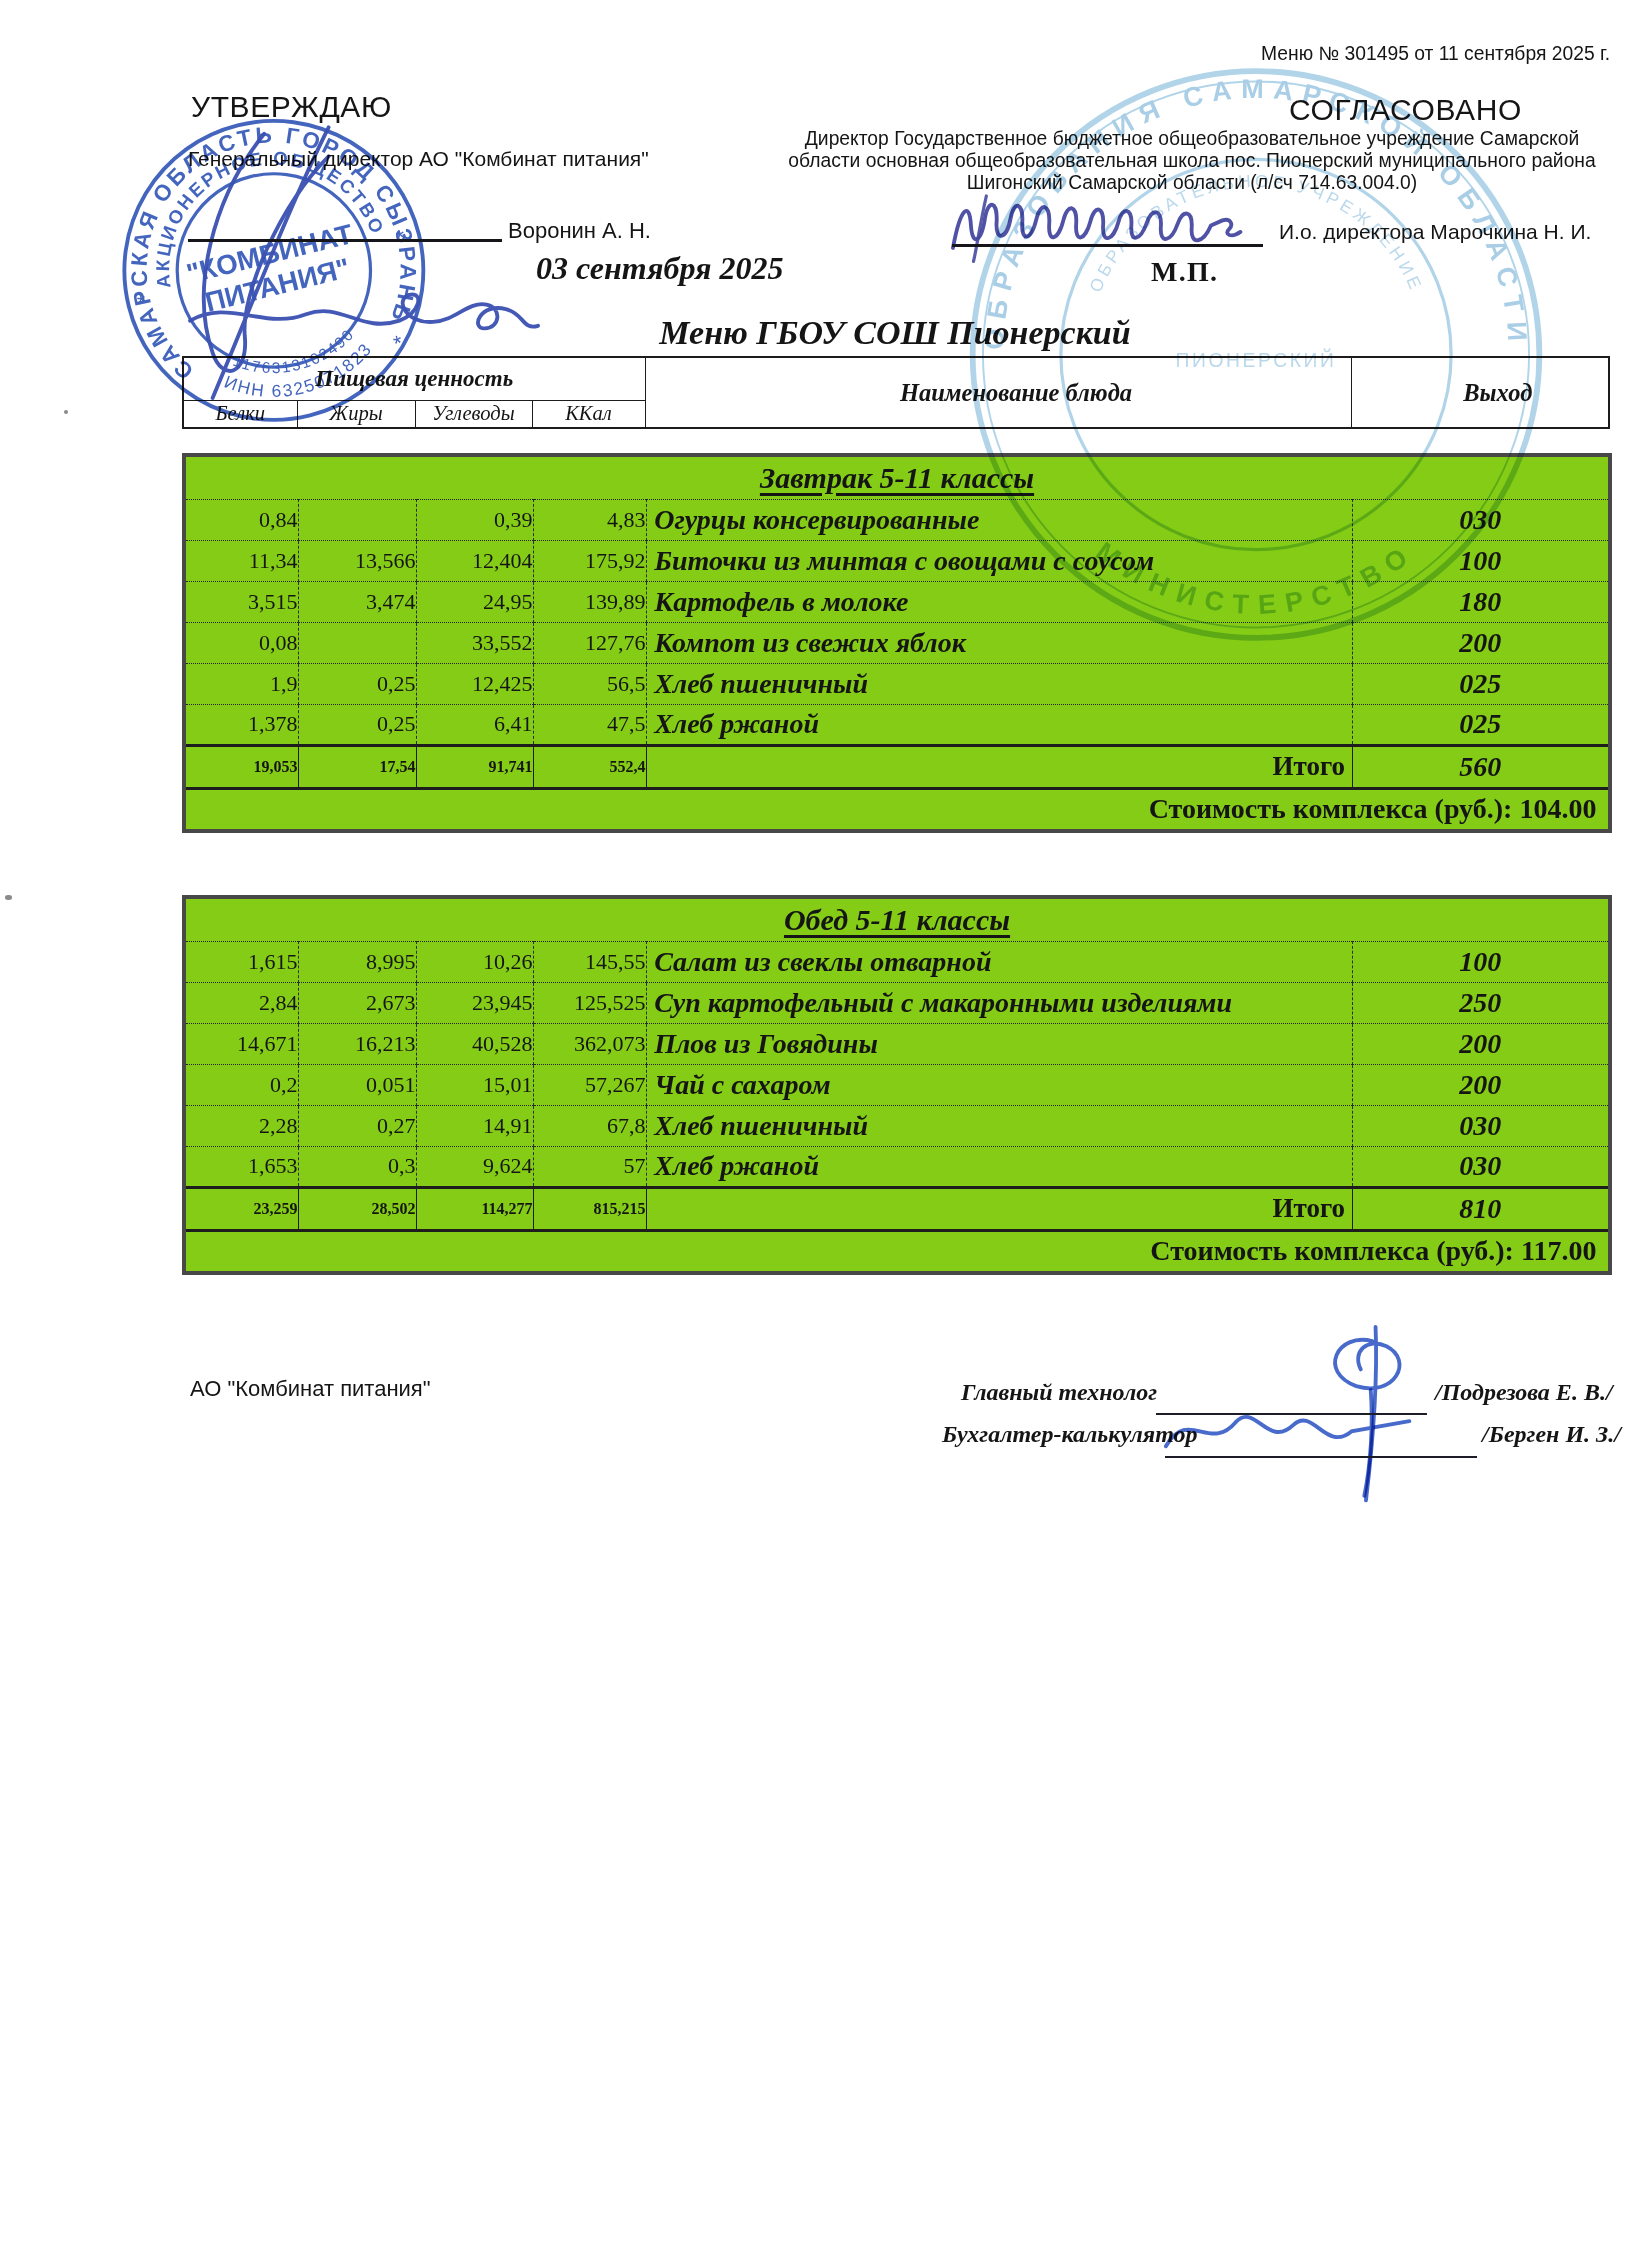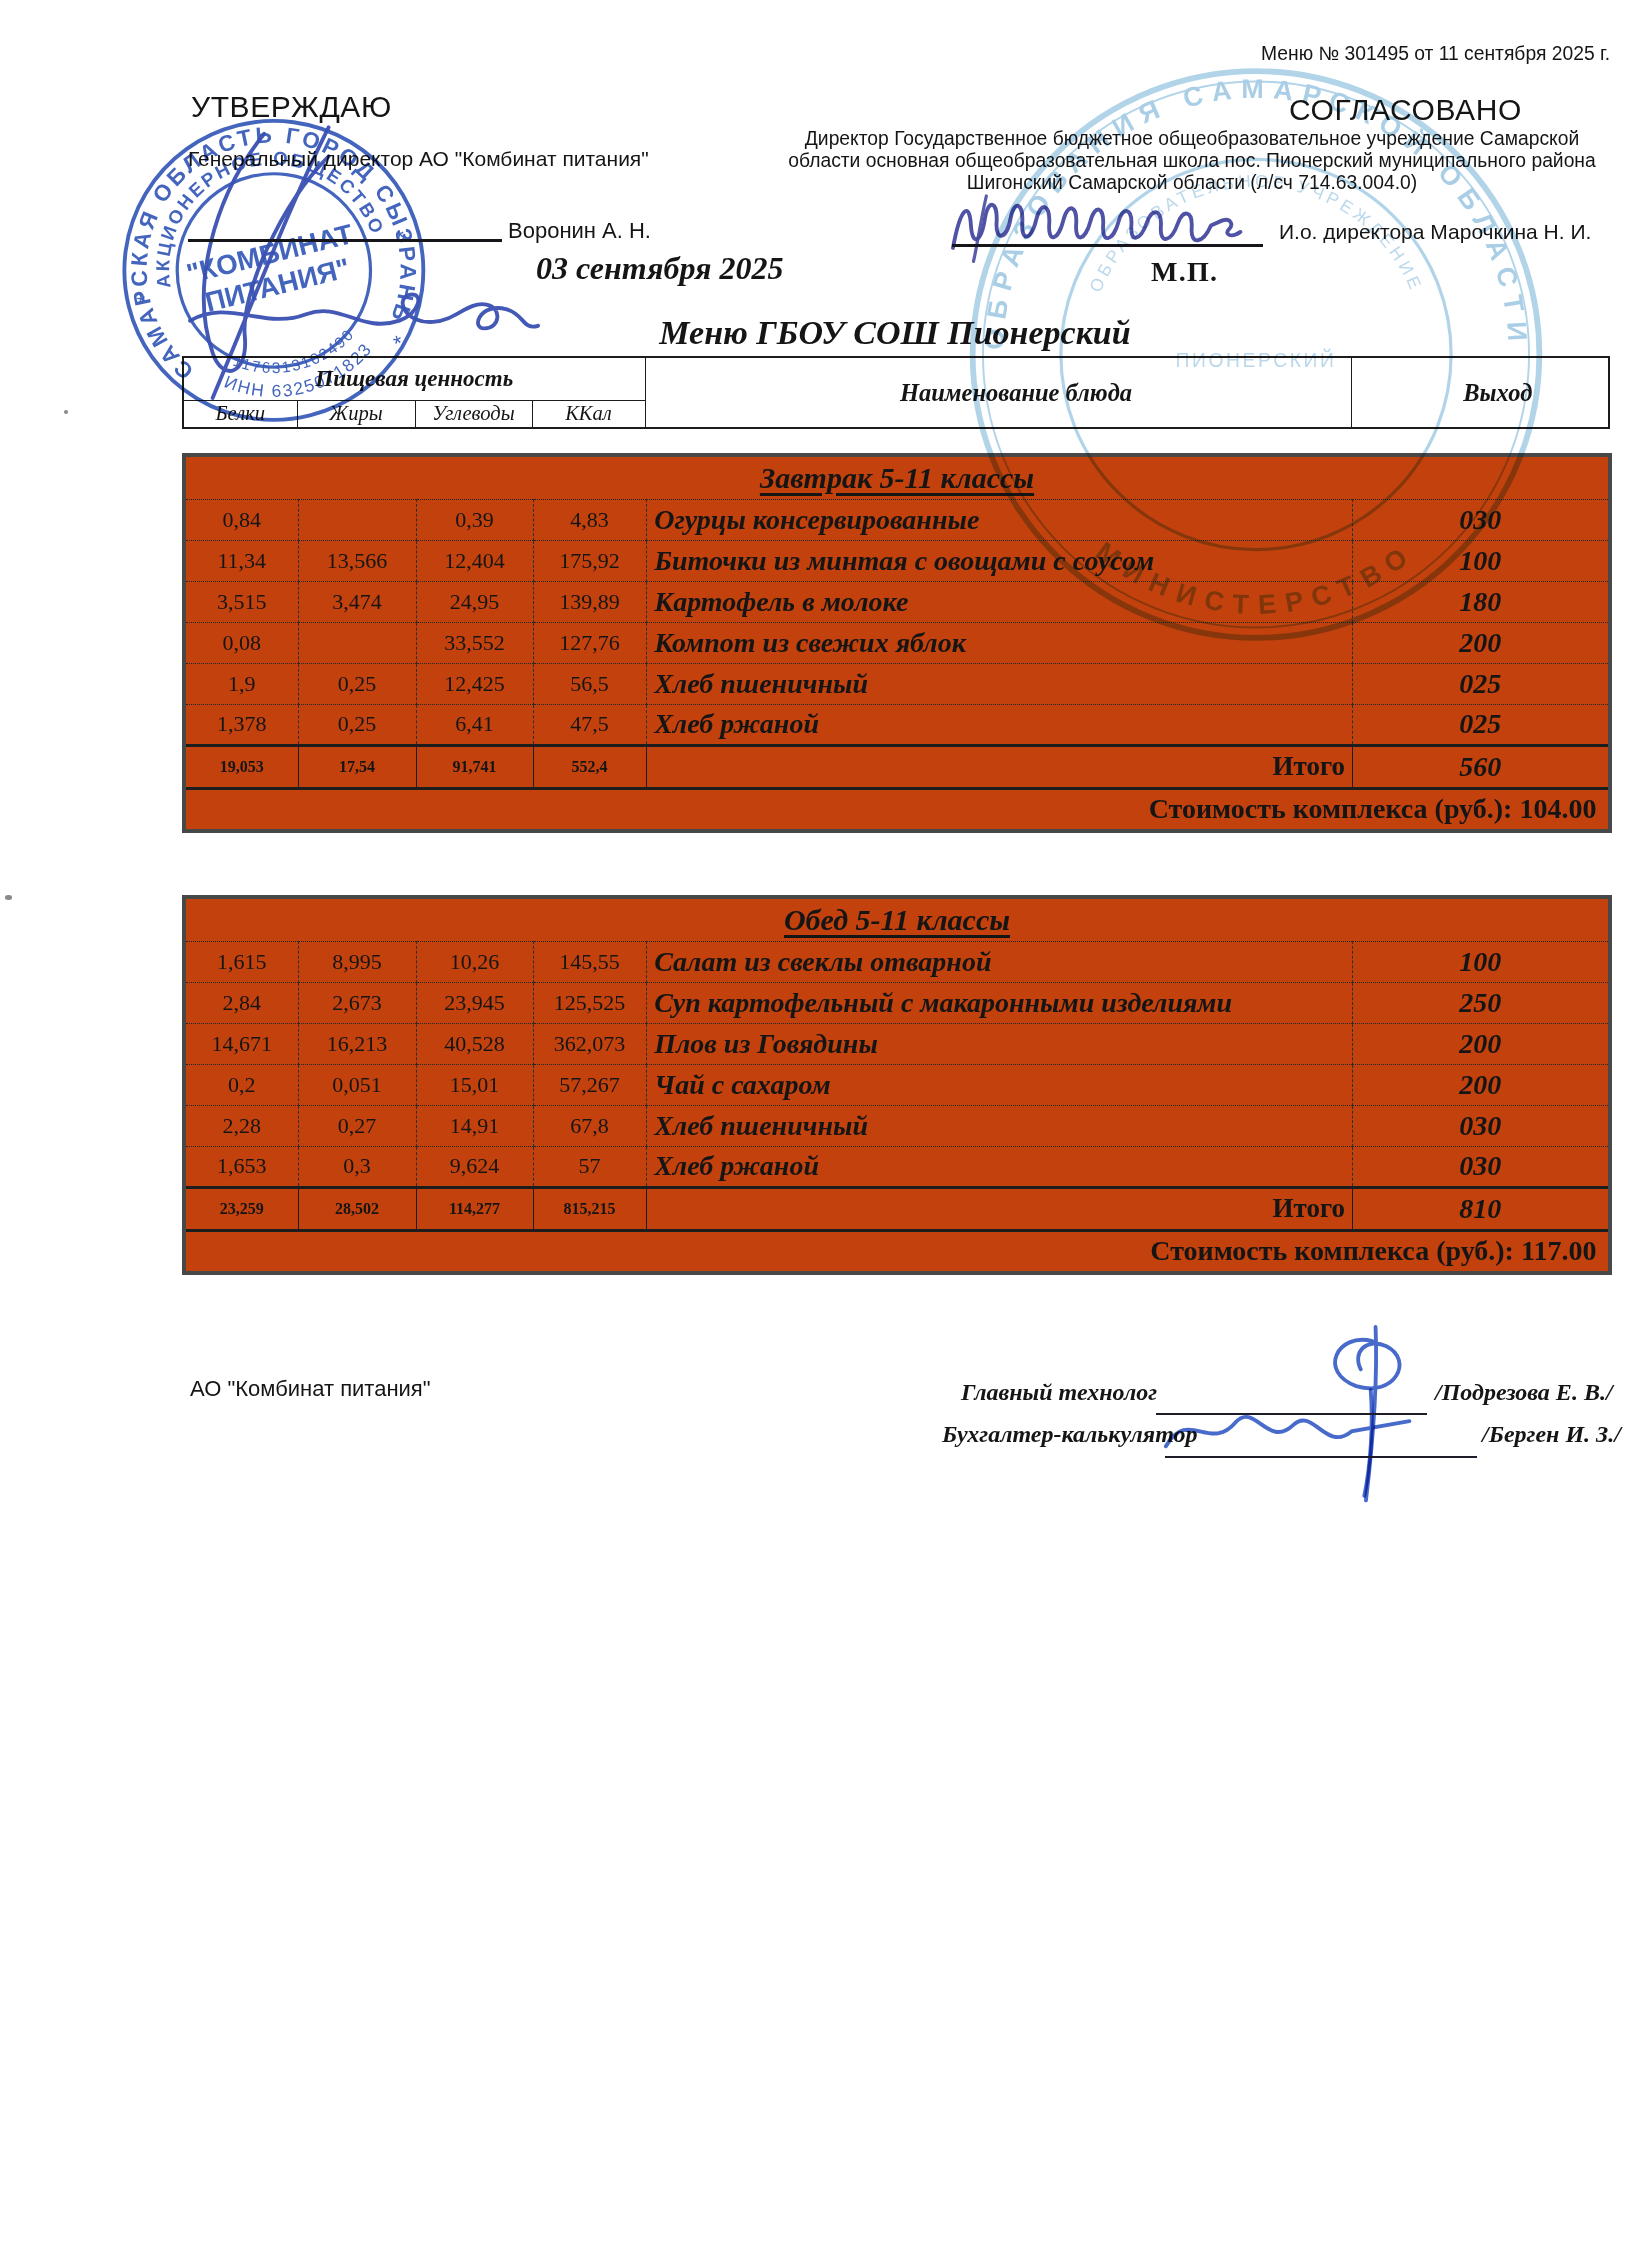--- a/index.html
+++ b/index.html
@@ -30,30 +30,30 @@
   col.c1{width:114px;}col.c2{width:118px;}col.c3{width:117px;}col.c4{width:113px;}
   col.c5{width:706px;}col.c6{width:258px;}
 
   .head-table{left:182px;top:356px;border:2.6px solid #1c1c1c;font-style:italic;}
   .head-table th{border:1.9px solid #1c1c1c;font-size:23px;font-weight:700;padding:0;}
   .head-table tr.sub th{font-weight:400;font-size:20.6px;}
   .head-table tr.top{height:43px;}
   .head-table tr.sub{height:28px;}
   .head-table .h-dish,.head-table .h-out{font-size:24.5px;padding-left:36px;}
 
-  .menu-table{border:4.5px solid #484848;background:#c2410c;}
+  .menu-table{border:4.5px solid #484848;background:#84cc16;}
   .menu-table td{padding:0;overflow:hidden;white-space:nowrap;}
   tr.t-title{height:44px;}
   tr.t-title td{text-align:center;border-bottom:1.9px dotted #222;}
   .tbl-title{font-size:30px;font-weight:700;font-style:italic;text-decoration:underline;
              text-decoration-thickness:2.6px;text-underline-offset:5.2px;}
   tr.t-row{height:41px;}
   tr.t-row td{border-bottom:1.9px dotted #262626;}
   tr.t-row td:not(:last-child){border-right:1.9px dashed #2e2e2e;}
-  td.c-num{text-align:center;font-size:22px;}
+  td.c-num{text-align:right;font-size:22px;}
   td.c-dish{text-align:left;padding-left:7.7px;font-size:28px;font-weight:700;font-style:italic;}
   td.c-out{text-align:center;font-size:28px;font-weight:700;font-style:italic;}
   tr.t-total{height:43px;}
   tr.t-total td{border-top:3.2px solid #1d1d1d;border-bottom:3.2px solid #1d1d1d;}
   tr.t-total td:not(:last-child){border-right:1.9px solid #1d1d1d;}
   tr.t-total td.c-num{font-size:16px;font-weight:700;}
   td.total-label{text-align:right;padding-right:6.4px;font-size:27px;font-weight:700;}
   tr.t-cost{height:43px;}
   tr.t-cost td{text-align:right;padding-right:11.6px;font-size:28px;font-weight:700;}
 

